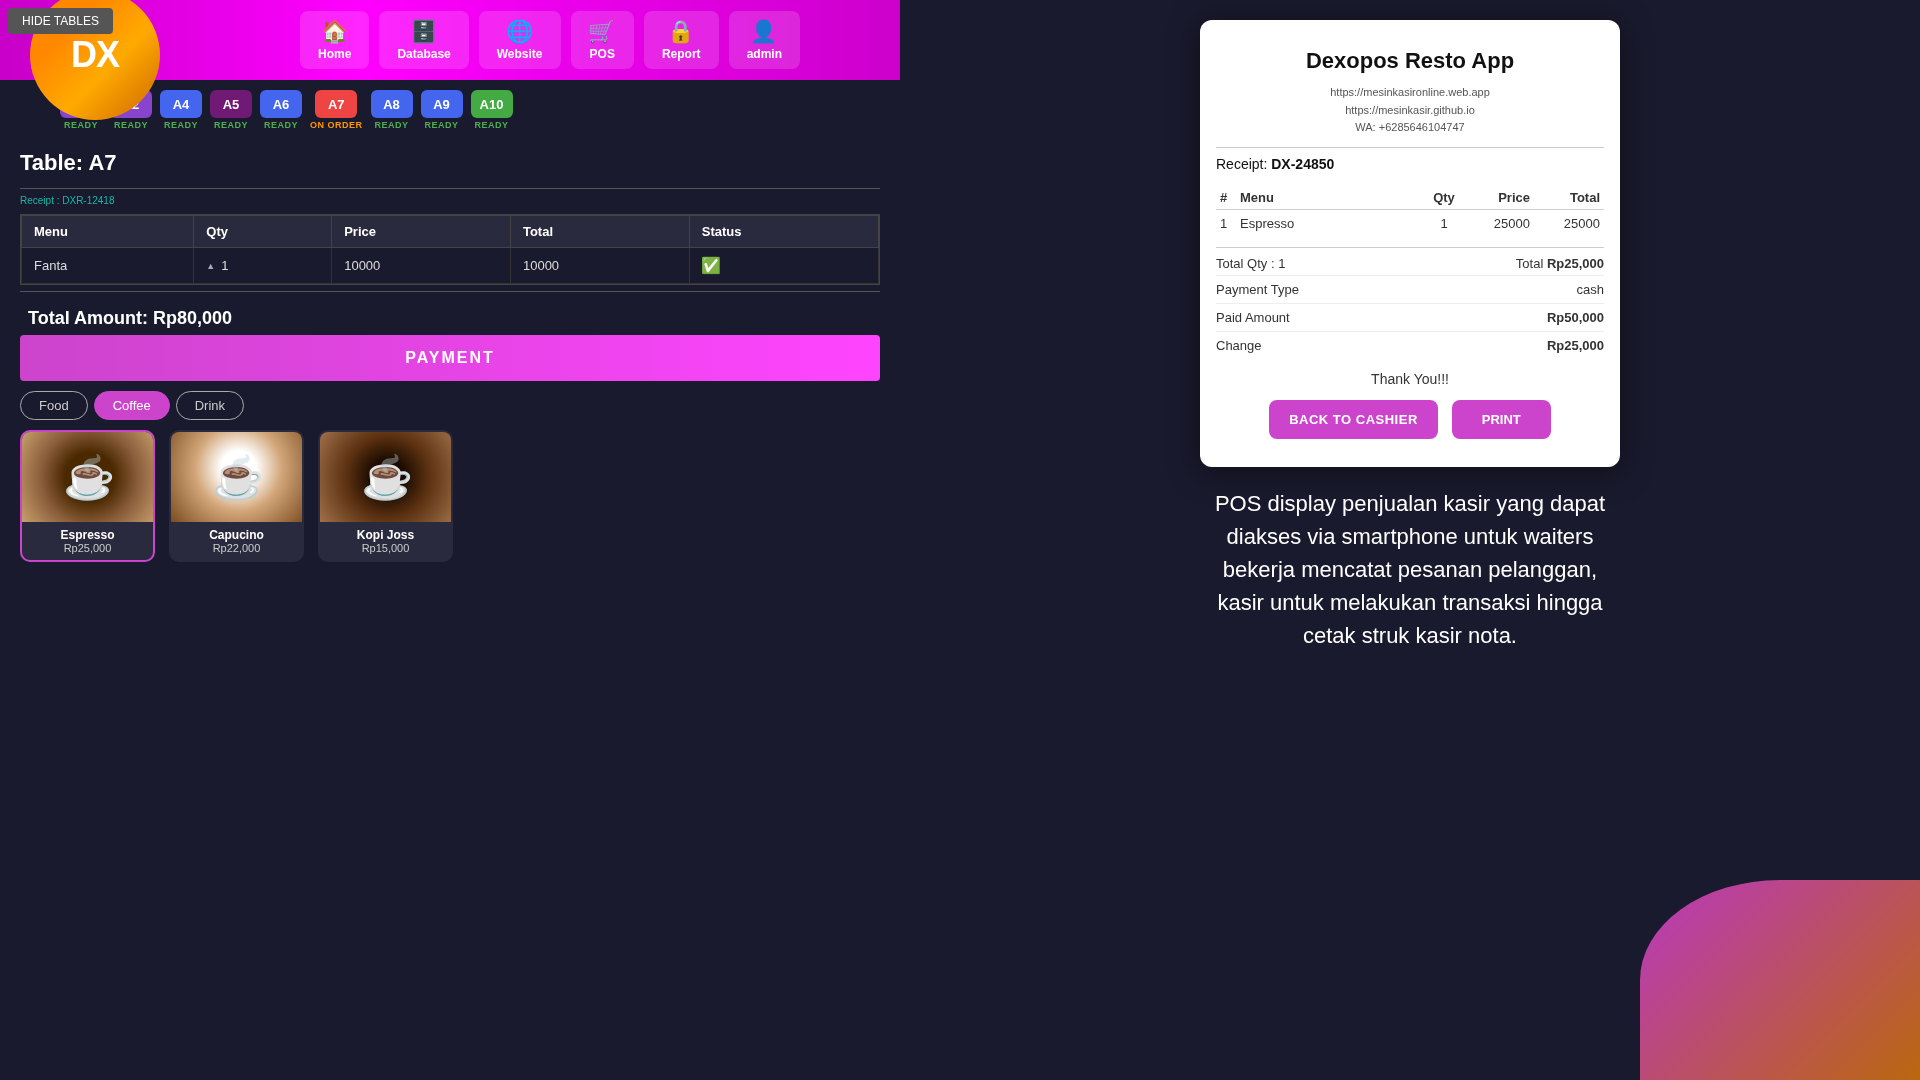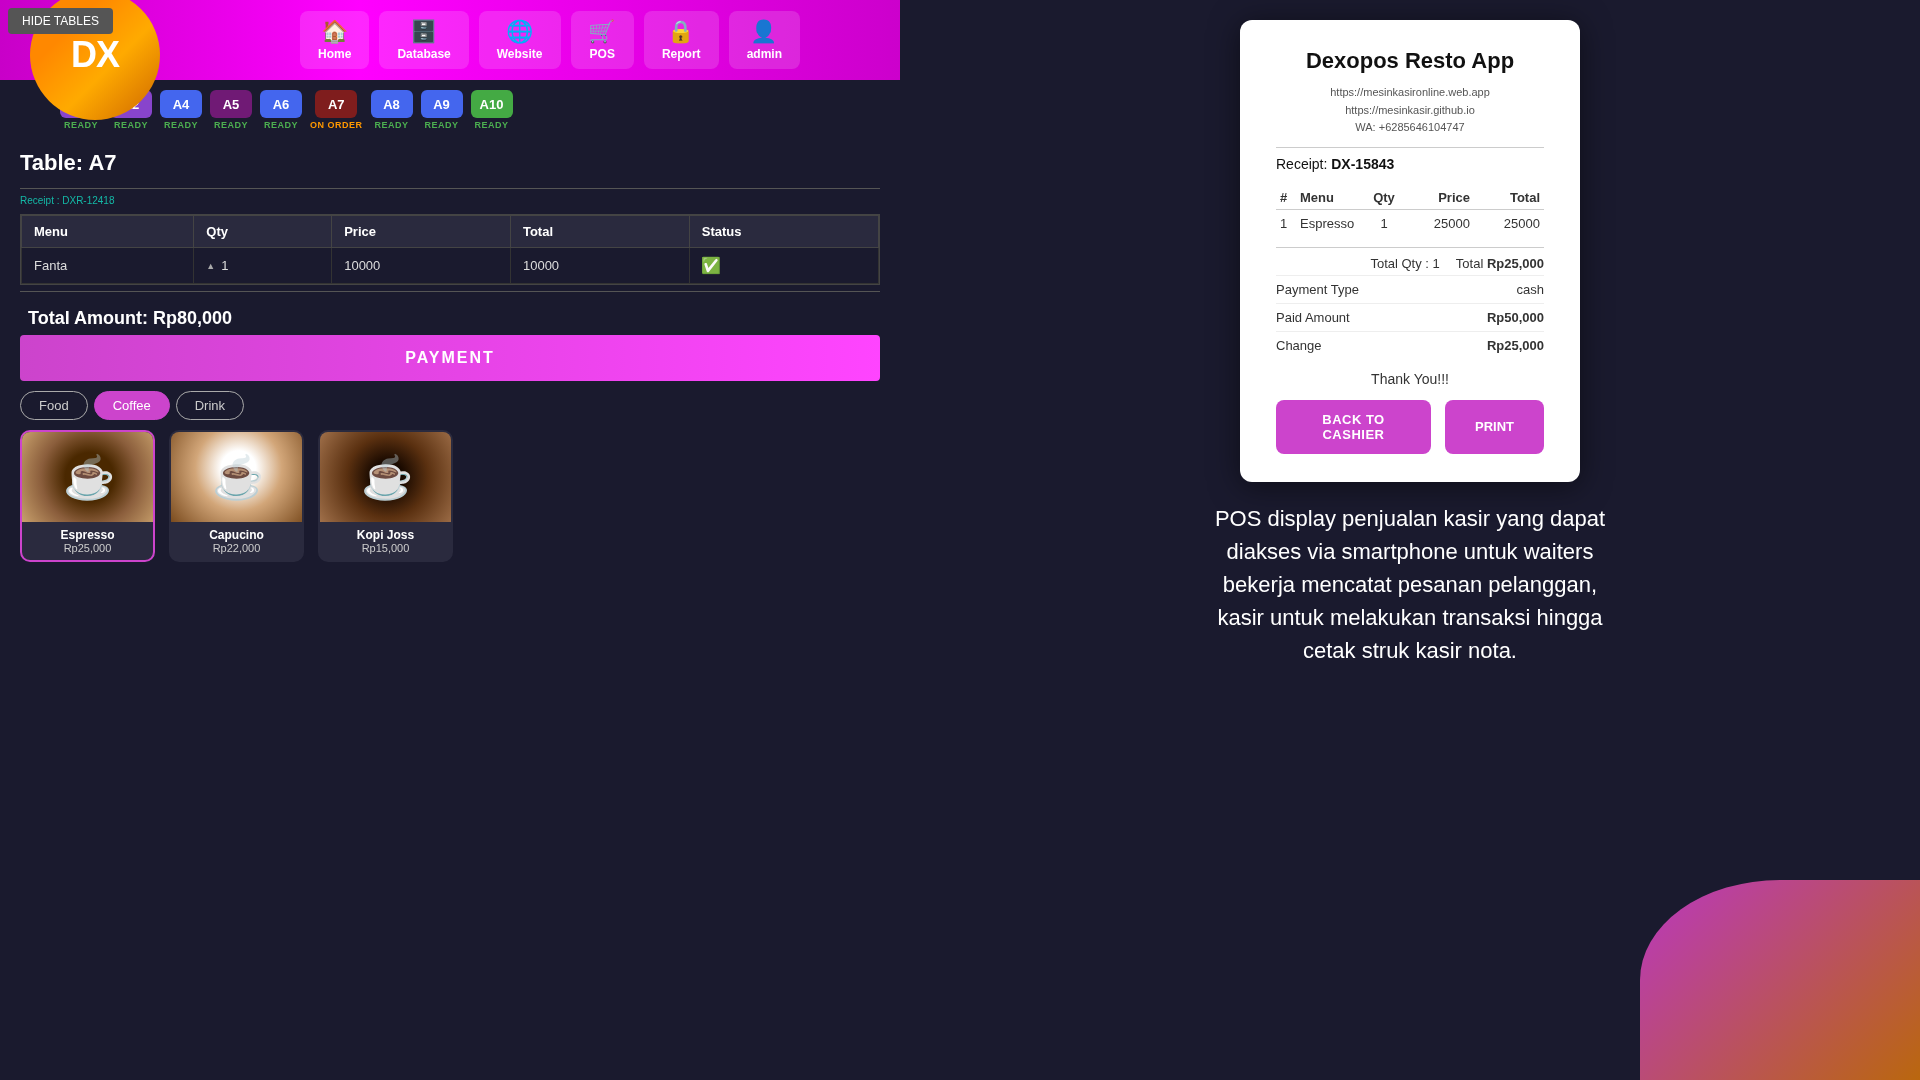--- a/index.html
+++ b/index.html
@@ -318,22 +318,22 @@
       flex-direction: column;
       align-items: center;
       padding: 20px;
       position: relative;
     }
 
     
     .receipt-modal {
       background: white;
       border-radius: 12px;
-      width: 340px;
-      padding: 28px 36px;
+      width: 420px;
+      padding: 28px 16px;
       box-shadow: 0 4px 30px rgba(0,0,0,0.5);
       margin-bottom: 20px;
     }
     .receipt-modal h1 {
       font-size: 22px;
       text-align: center;
       color: #111;
       margin-bottom: 10px;
     }
     .receipt-url {
@@ -371,21 +371,21 @@
       padding: 6px 4px;
     }
     .receipt-table .col-hash { width: 20px; }
     .receipt-table .col-menu { flex: 1; }
     .receipt-table .col-qty { width: 40px; text-align: center; }
     .receipt-table .col-price { width: 70px; text-align: right; }
     .receipt-table .col-total { width: 70px; text-align: right; }
 
     .receipt-summary {
       display: flex;
-      justify-content: flex-end;
+      justify-content: space-between;
       font-size: 13px;
       color: #333;
       margin: 8px 0 4px 0;
       gap: 16px;
     }
     .receipt-row {
       display: flex;
       justify-content: space-between;
       font-size: 13px;
       color: #333;
@@ -447,21 +447,21 @@
       border-radius: 50% 0 0 0;
       opacity: 0.7;
       z-index: 0;
     }
 
     
     .badge-purple { background: #8844cc; }
     .badge-cyan { background: #701a75; }
     .badge-blue { background: #4466ee; }
     .badge-green { background: #44aa44; }
-    .badge-orange { background: #7f1d1d; }
+    .badge-orange { background: #ef4444; }
   </style>
 </head>
 <body>
 
 <div class="left-panel">
 
   <button class="hide-tables-btn">HIDE TABLES</button>
 
   <div class="top-nav">
     <div class="logo-circle">
@@ -612,21 +612,21 @@
   <div class="receipt-modal">
     <h1>Dexopos Resto App</h1>
     <div class="receipt-url">
       <span>https://mesinkasironline.web.app</span><br>
       <span>https://mesinkasir.github.io</span><br>
       <span>WA: +6285646104747</span>
     </div>
     <hr class="receipt-divider">
     <div class="receipt-id">
       <span>Receipt:</span>
-      <strong>DX-15843</strong>
+      <strong>DX-24850</strong>
     </div>
     <table class="receipt-table">
       <thead>
         <tr>
           <th class="col-hash">#</th>
           <th class="col-menu">Menu</th>
           <th class="col-qty">Qty</th>
           <th class="col-price">Price</th>
           <th class="col-total">Total</th>
         </tr>

